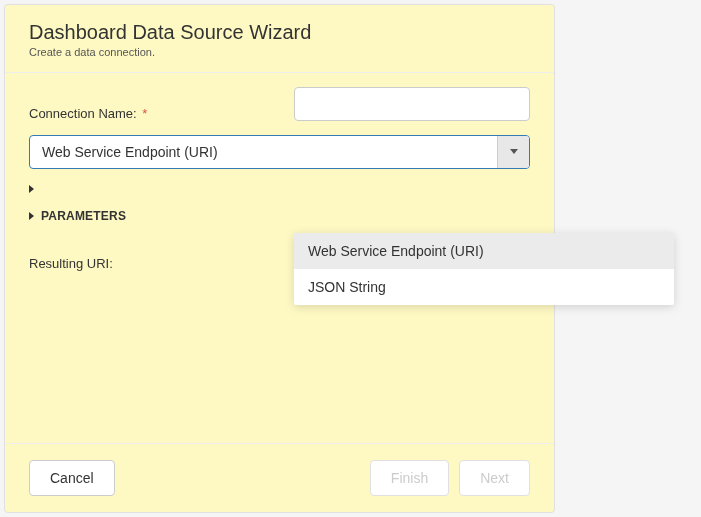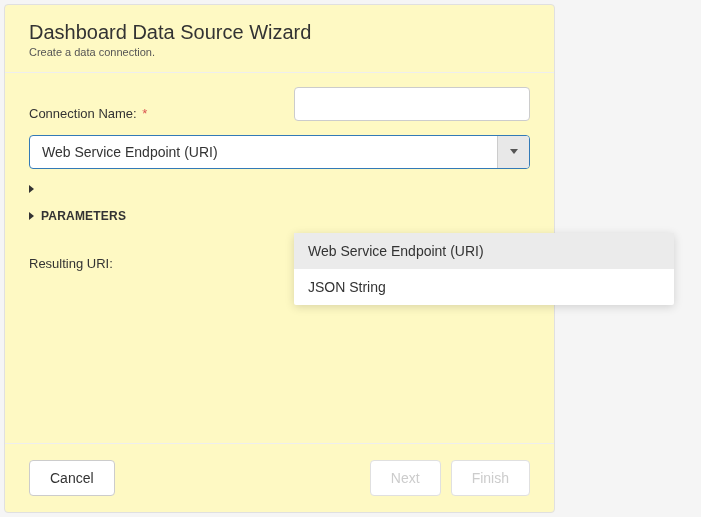--- a/index.html
+++ b/index.html
@@ -224,16 +224,16 @@
     <div class="dropdown">
       <div class="dropdown-item highlighted">Web Service Endpoint (URI)</div>
       <div class="dropdown-item">JSON String</div>
     </div>
 
   </div>
 
   <div class="footer">
     <button class="btn">Cancel</button>
     <div class="footer-spacer"></div>
+    <button class="btn disabled">Finish</button>
     <button class="btn disabled">Next</button>
-    <button class="btn disabled">Finish</button>
   </div>
 </div>
 
 </body></html>

